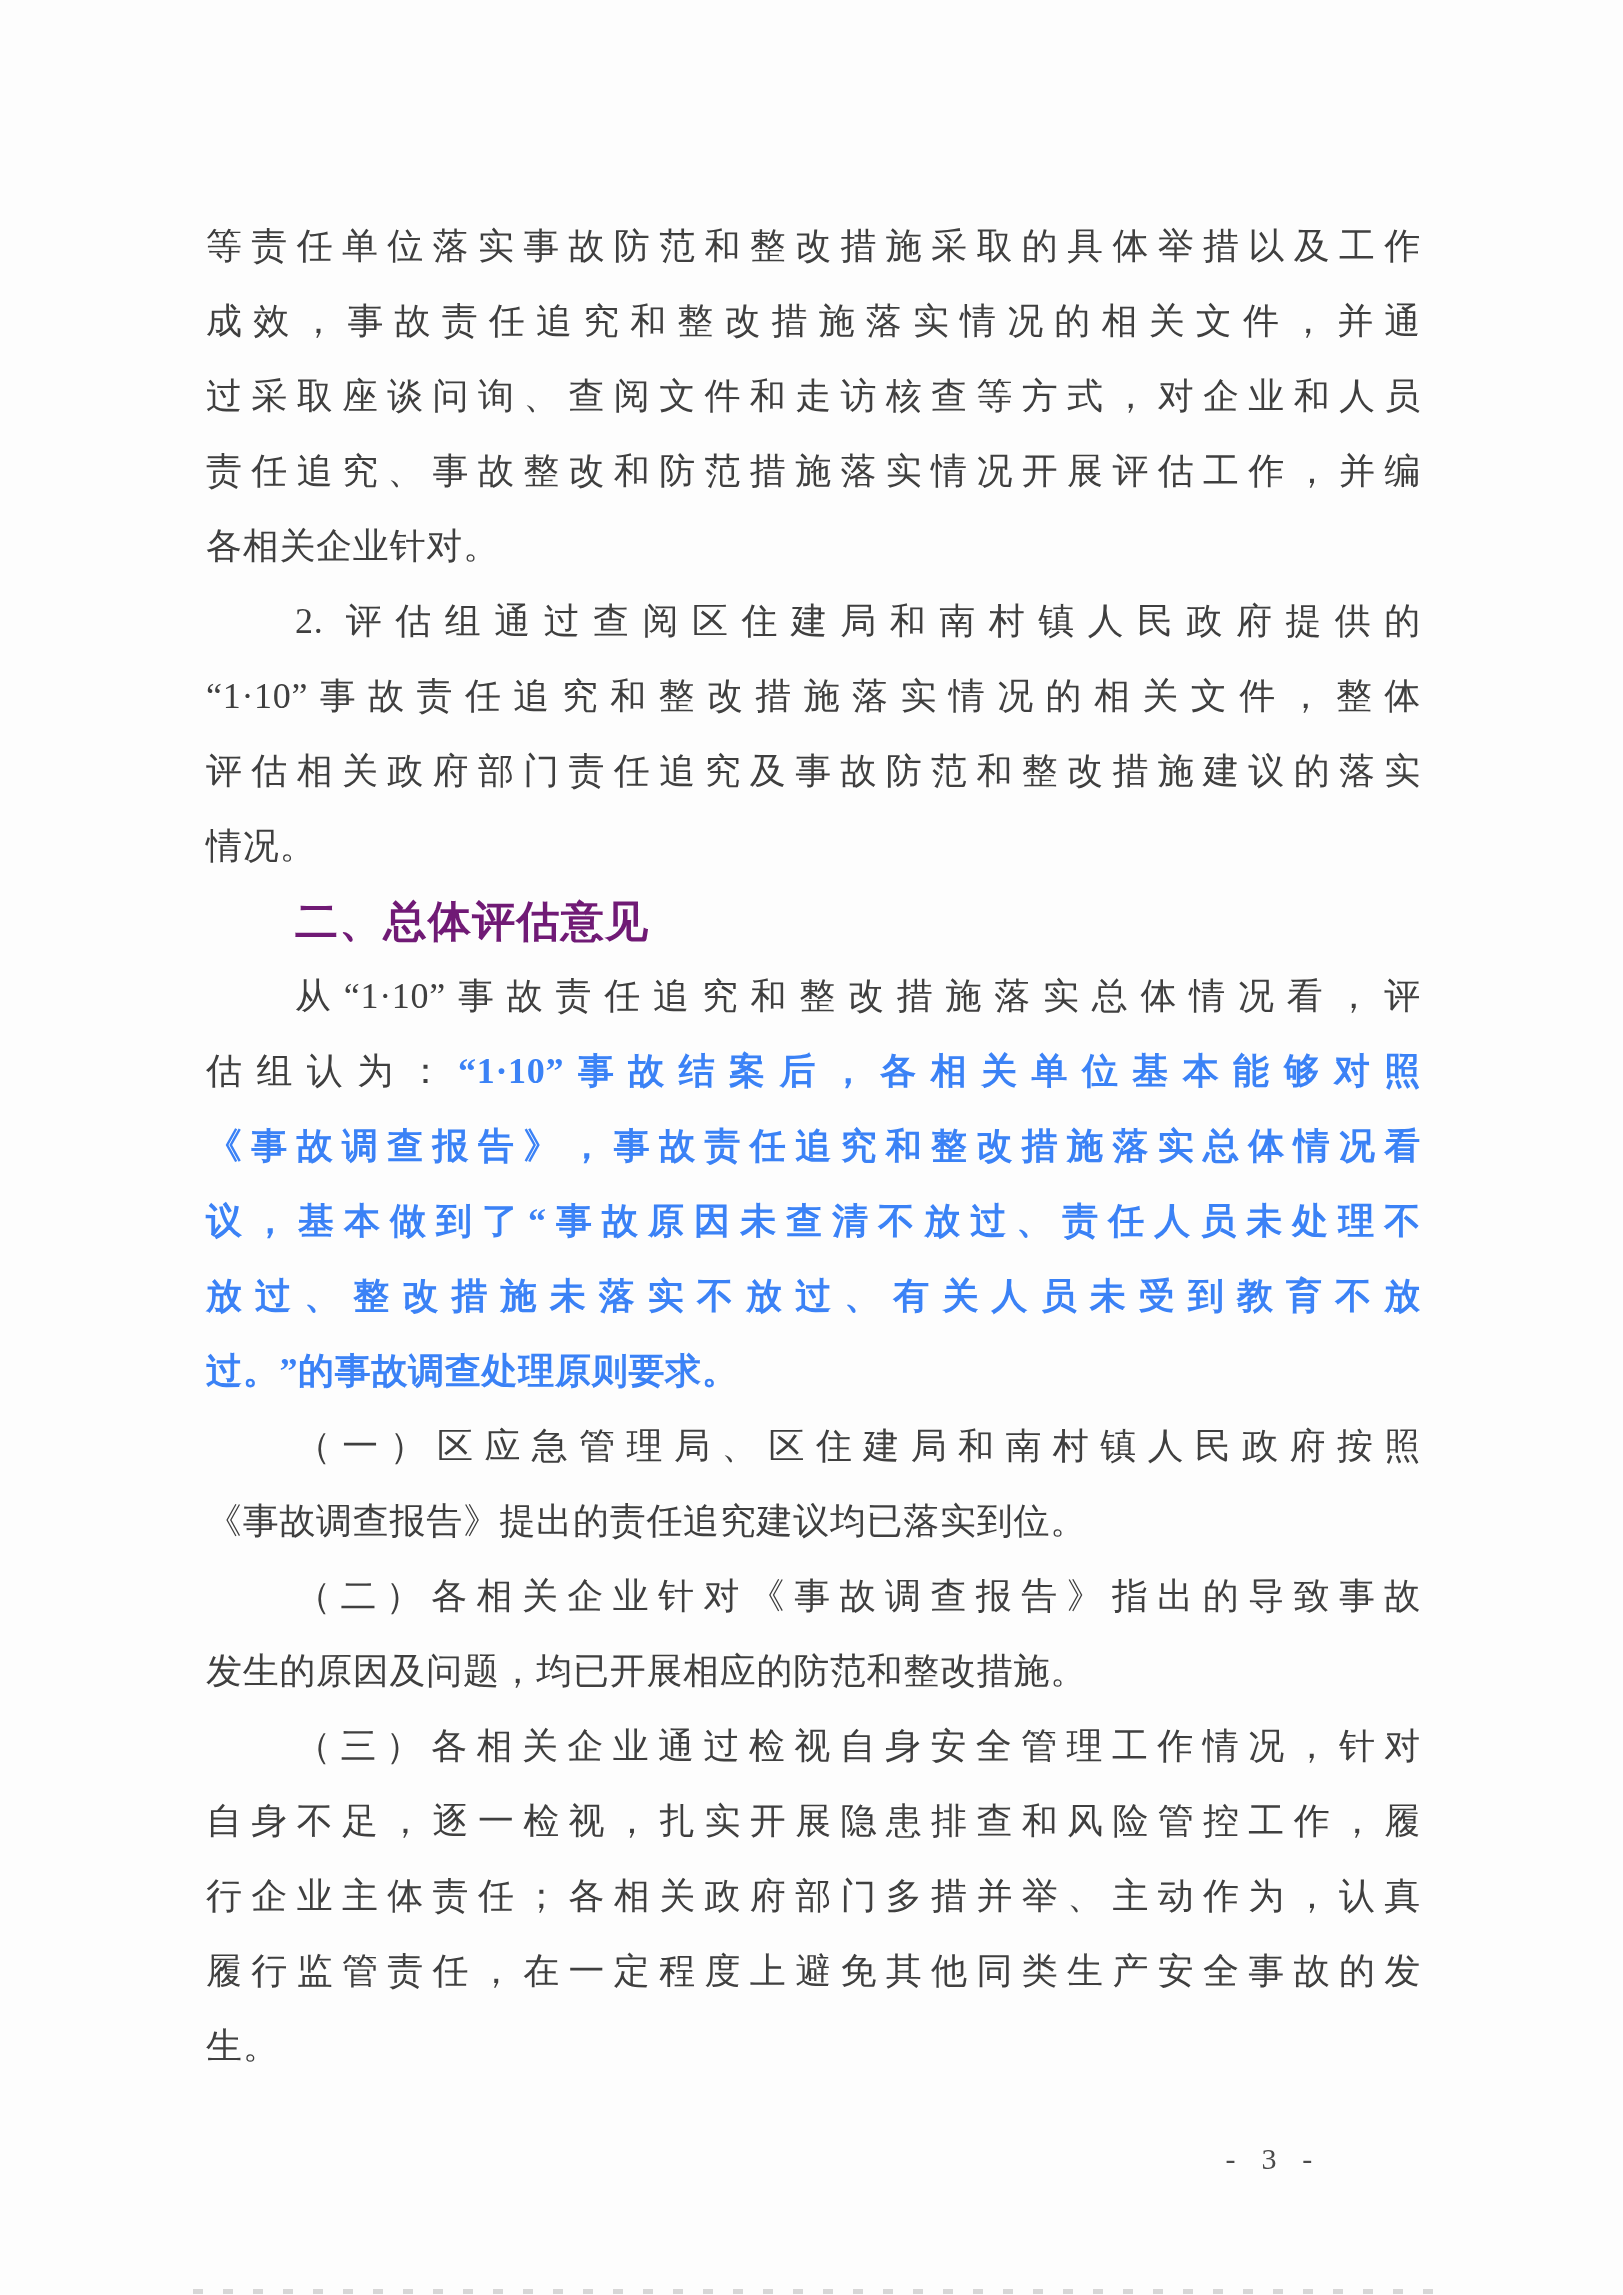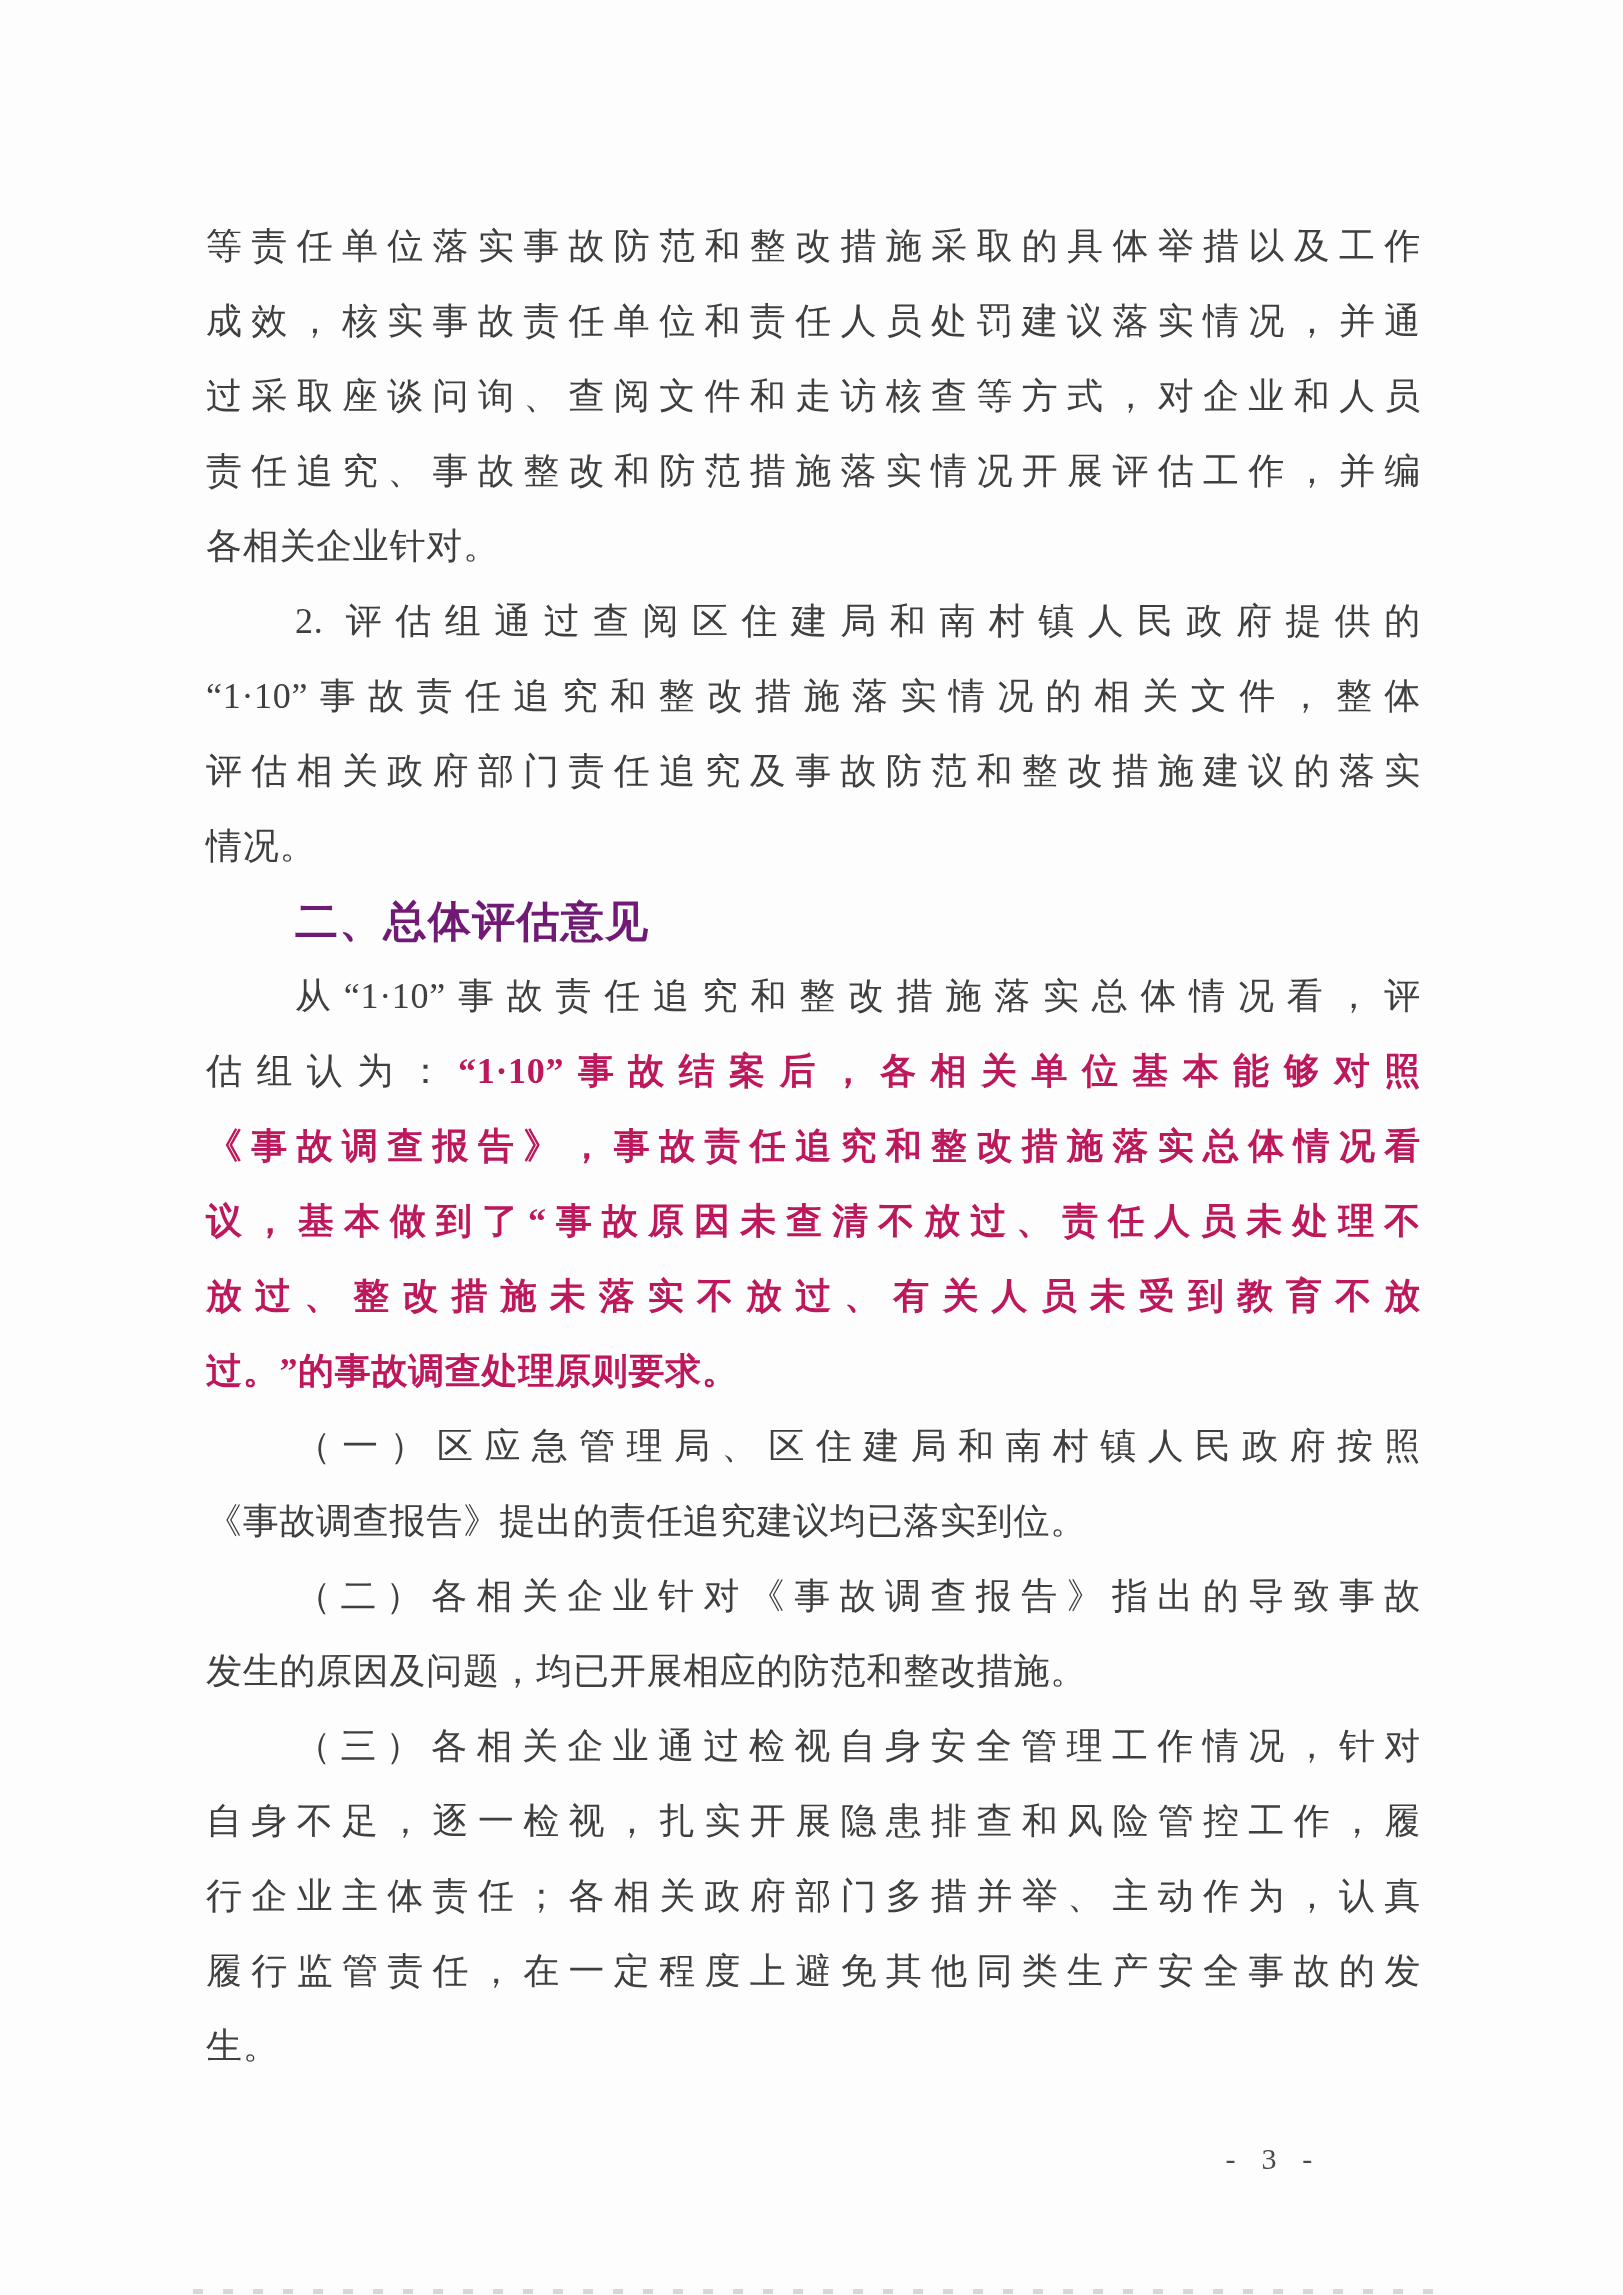--- a/index.html
+++ b/index.html
@@ -34,21 +34,21 @@
     text-align: justify;
     text-justify: inter-character;
     text-align-last: justify;
   }
   .line.indent {
     padding-left: 89px;
   }
   .line.bold,
   .part-bold {
     font-weight: bold;
-    color: #be185d;
+    color: #3b82f6;
   }
   .line.heading {
     font-weight: bold;
     font-family: "DejaVu Sans", "Liberation Sans", sans-serif;
     color: #701a75;
     font-size: 43px;
     letter-spacing: 1.3px;
   }
   .page-number {
     position: absolute;
@@ -76,21 +76,21 @@
     );
     opacity: 0.55;
   }
 </style>
 </head>
 <body>
 
 <div class="page">
   <main class="textblock">
     <p class="line fill">等责任单位落实事故防范和整改措施采取的具体举措以及工作</p>
-    <p class="line fill">成效，核实事故责任单位和责任人员处罚建议落实情况，并通</p>
+    <p class="line fill">成效，事故责任追究和整改措施落实情况的相关文件，并通</p>
     <p class="line fill">过采取座谈问询、查阅文件和走访核查等方式，对企业和人员</p>
     <p class="line fill">责任追究、事故整改和防范措施落实情况开展评估工作，并编</p>
     <p class="line">各相关企业针对。</p>
     <p class="line indent fill">2. 评估组通过查阅区住建局和南村镇人民政府提供的</p>
     <p class="line fill">“1·10”事故责任追究和整改措施落实情况的相关文件，整体</p>
     <p class="line fill">评估相关政府部门责任追究及事故防范和整改措施建议的落实</p>
     <p class="line">情况。</p>
     <p class="line heading indent">二、总体评估意见</p>
     <p class="line indent fill">从“1·10”事故责任追究和整改措施落实总体情况看，评</p>
     <p class="line fill"><span class="part-normal">估组认为：</span><span class="part-bold">“1·10”事故结案后，各相关单位基本能够对照</span></p>

